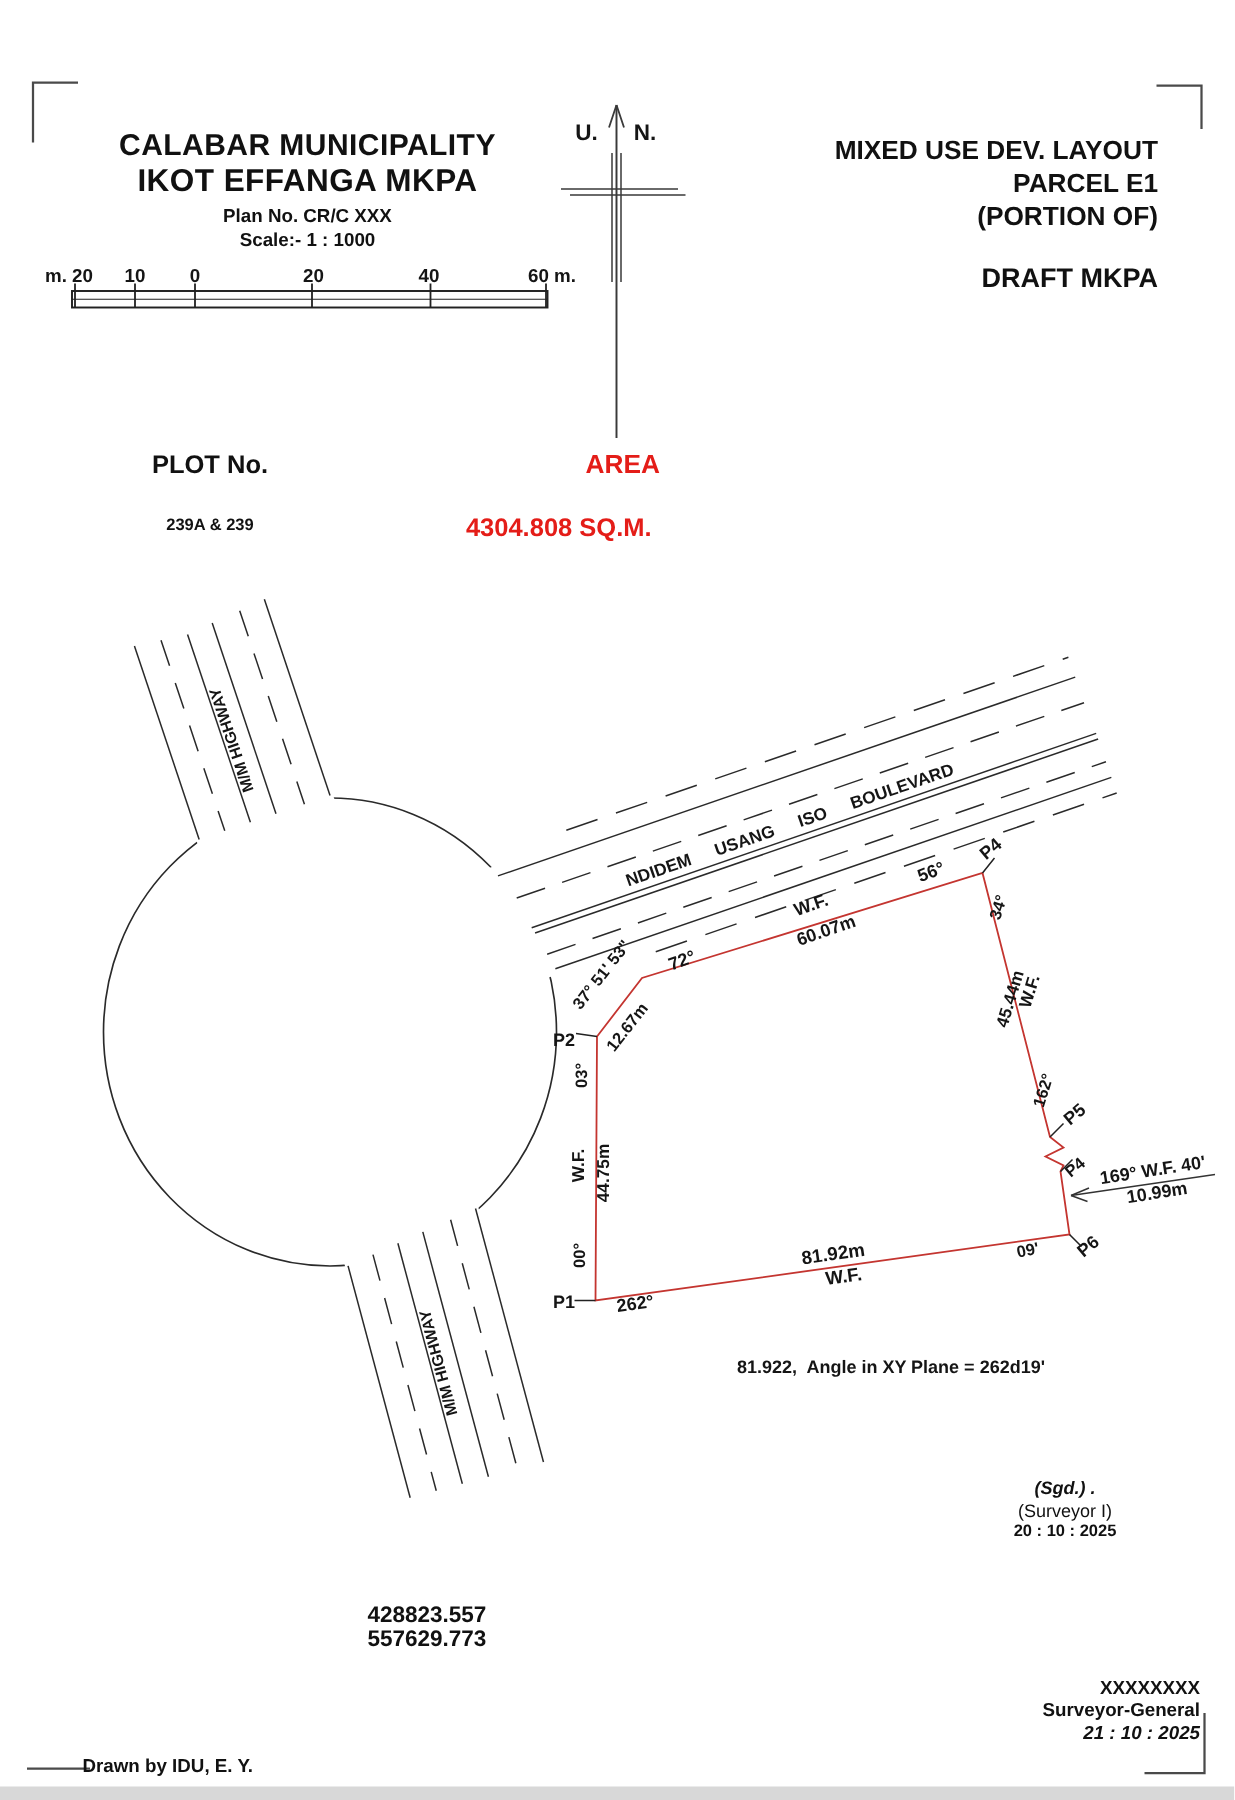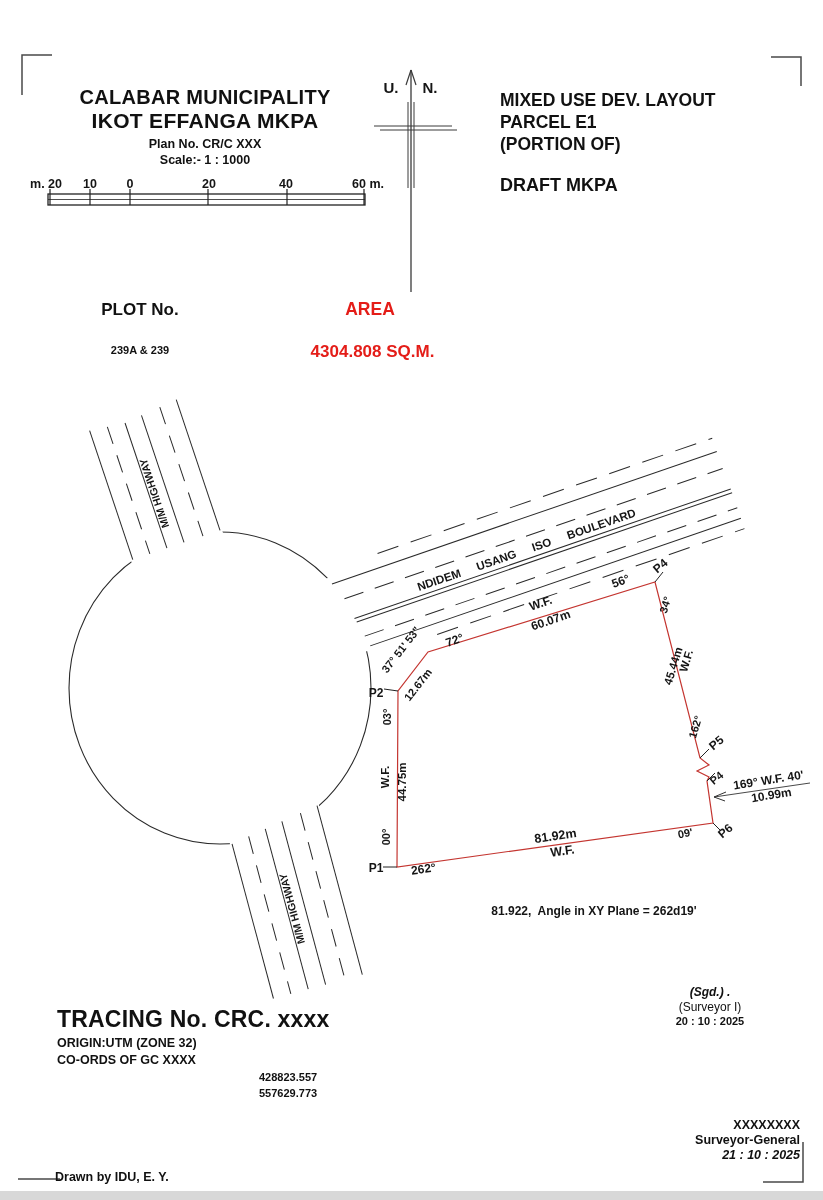--- a/index.html
+++ b/index.html
@@ -6,32 +6,32 @@
   .page{position:relative;width:823px;height:1200px;background:#ffffff;overflow:hidden;
         font-family:"Liberation Sans",sans-serif;color:#111;}
   .abs{position:absolute;}
   svg{position:absolute;left:0;top:0;}
   svg text{font-family:"Liberation Sans",sans-serif;fill:#151515;}
   .hdr-left{left:70px;top:86px;width:270px;text-align:center;}
   .hdr-left .l1{font-size:20px;font-weight:bold;letter-spacing:.3px;}
   .hdr-left .l2{font-size:21px;font-weight:bold;letter-spacing:.3px;}
   .hdr-left .l3{font-size:12.5px;font-weight:bold;margin-top:4px;}
   .hdr-left .l4{font-size:12.5px;font-weight:bold;margin-top:2px;}
-  .hdr-right{left:500px;top:89px;width:272px;text-align:left;}
+  .hdr-right{left:500px;top:89px;width:272px;text-align:right;}
   .hdr-right .l1,.hdr-right .l2,.hdr-right .l3{font-size:17.5px;font-weight:bold;line-height:22px;}
   .hdr-right .l4{font-size:18px;font-weight:bold;margin-top:20px;}
   .plotrow1{left:60px;top:300px;width:160px;text-align:center;font-size:17px;font-weight:bold;}
   .plotrow2{left:60px;top:344px;width:160px;text-align:center;font-size:11px;font-weight:bold;}
-  .arearow1{left:300px;top:299px;width:140px;text-align:center;font-size:17.5px;font-weight:bold;}
+  .arearow1{left:300px;top:299px;width:140px;text-align:right;font-size:17.5px;font-weight:bold;}
   .arearow2{left:290px;top:342px;width:165px;text-align:center;font-size:17px;font-weight:bold;}
   .red{color:#e41d18;}
   .tracing{left:57px;top:1006px;width:400px;}
   .tracing .t1{font-size:23px;font-weight:bold;letter-spacing:.2px;}
   .tracing .t2,.tracing .t3{font-size:12.5px;font-weight:bold;margin-top:3px;}
-  .coords{left:259px;top:1069px;font-size:11px;font-weight:bold;line-height:16px;}
+  .coords{left:245px;top:1069px;font-size:15px;font-weight:bold;line-height:16px;}
   .sgd{left:620px;top:985px;width:180px;text-align:center;font-size:12px;}
   .sgd .s1{font-style:italic;font-weight:bold;}
   .sgd .s2{margin-top:1px;}
   .sgd .s3{font-weight:bold;margin-top:1px;font-size:11px;}
   .drawn{left:55px;top:1135px;font-size:12.5px;font-weight:bold;line-height:17px;white-space:pre;}
   .sgblock{left:620px;top:1118px;width:180px;text-align:right;font-size:12.5px;}
   .sgblock .g1{font-weight:bold;}
   .sgblock .g2{font-weight:bold;margin-top:1px;}
   .sgblock .g3{font-weight:bold;font-style:italic;margin-top:1px;}
   .graybar{left:0;top:1191px;width:823px;height:9px;background:#d8d8d8;}
@@ -161,25 +161,20 @@
   <div class="l2">PARCEL E1</div>
   <div class="l3">(PORTION OF)</div>
   <div class="l4">DRAFT MKPA</div>
 </div>
 
 <div class="abs plotrow1">PLOT No.</div>
 <div class="abs plotrow2">239A &amp; 239</div>
 <div class="abs arearow1 red">AREA</div>
 <div class="abs arearow2 red">4304.808 SQ.M.</div>
 
-<div class="abs tracing">
-  <div class="t1">TRACING No. CRC. xxxx</div>
-  <div class="t2">ORIGIN:UTM (ZONE 32)</div>
-  <div class="t3">CO-ORDS OF GC XXXX</div>
-</div>
 <div class="abs coords">
   <div>428823.557</div>
   <div>557629.773</div>
 </div>
 
 <div class="abs sgd">
   <div class="s1">(Sgd.) .</div>
   <div class="s2">(Surveyor I)</div>
   <div class="s3">20 : 10 : 2025</div>
 </div>

